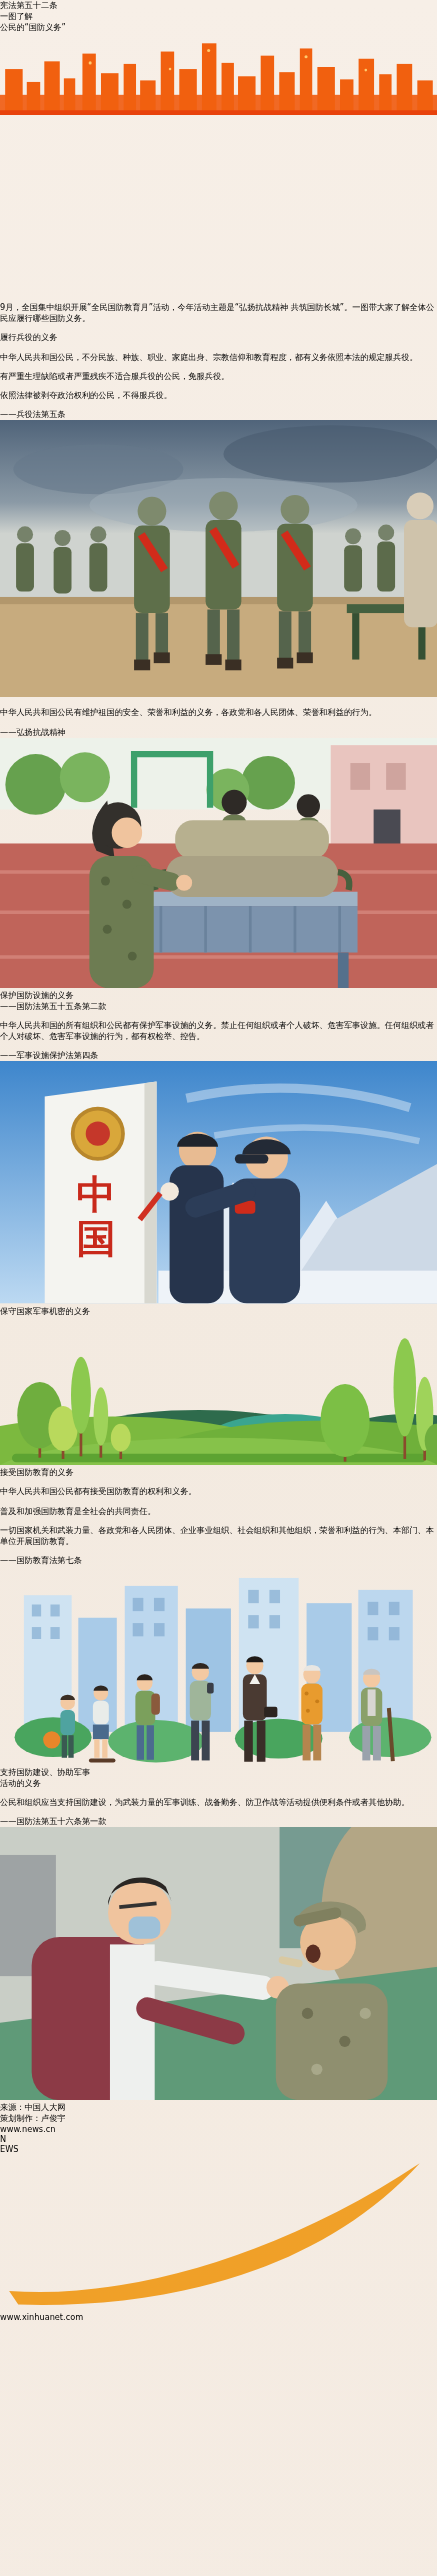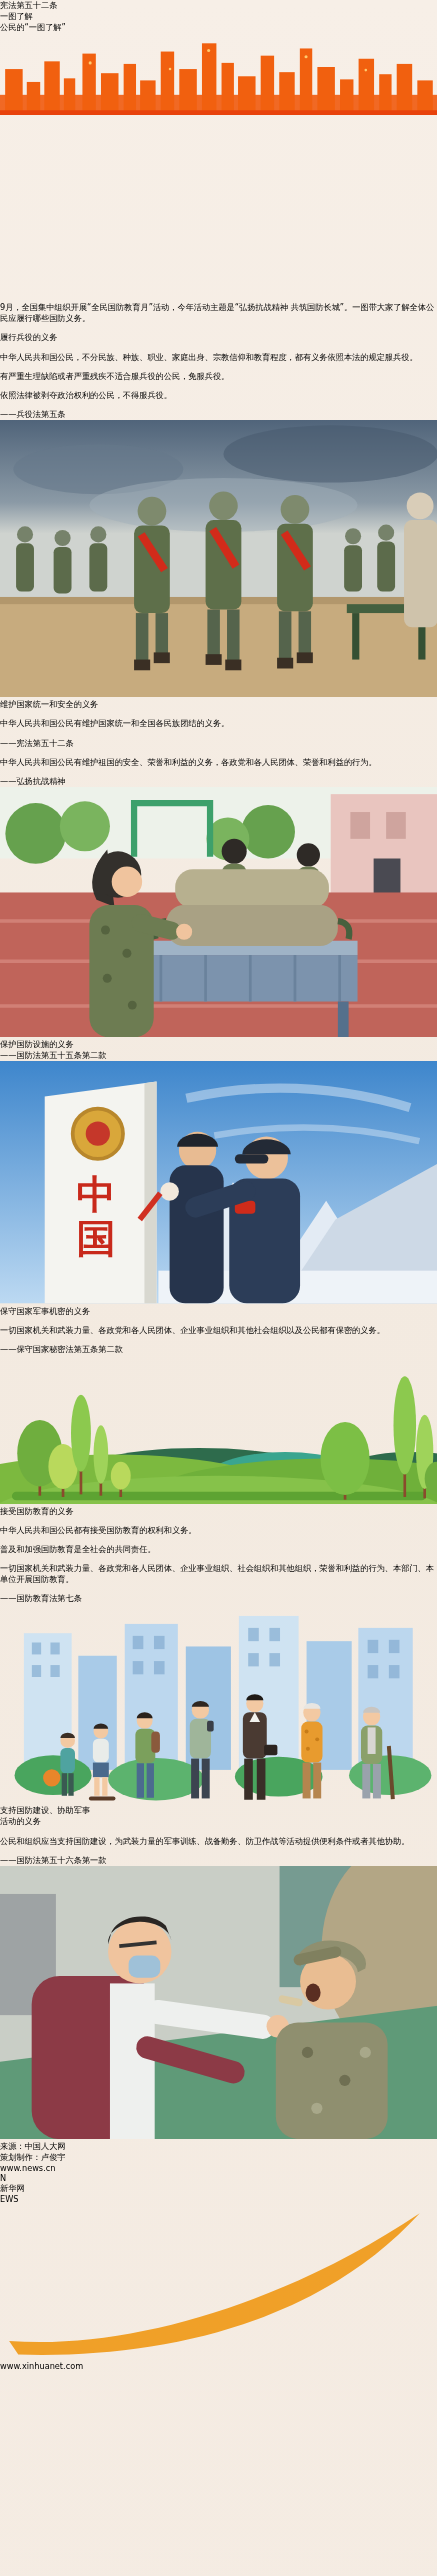--- a/index.html
+++ b/index.html
@@ -139,21 +139,21 @@
 
     <div class="top-banner">
       <i class="banner-bar"></i>
       <div class="banner-box">
         <span>宪法第五十二条</span>
       </div>
       <div class="banner-tail"><i></i><i></i></div>
     </div>
 
     <div class="hero-t1">一图了解</div>
-    <div class="hero-t2">公民的“一图了解”</div>
+    <div class="hero-t2">公民的“国防义务”</div>
 
     <svg class="skyline" viewBox="0 0 850 160" preserveAspectRatio="none">
       <rect x="0" y="120" width="850" height="40" fill="#ef5a0e" opacity=".9"></rect>
       <g fill="#f1600f">
         <rect x="10" y="70" width="34" height="90"></rect>
           <rect x="52" y="95" width="26" height="65"></rect>
         <rect x="86" y="55" width="30" height="105"></rect>
           <rect x="124" y="88" width="22" height="72"></rect>
         <rect x="160" y="40" width="26" height="120"></rect>
           <rect x="196" y="78" width="34" height="82"></rect>
@@ -277,34 +277,22 @@
             <rect x="468" y="216" width="8" height="52" fill="#355033"></rect>
           <g>
               <circle cx="470" cy="96" r="15" fill="#d9cdb8"></circle>
               <rect x="452" y="112" width="38" height="120" rx="9" fill="#cfc3ab"></rect>
             </g>
         </svg>
       </div>
     </div>
   </div>
 
-  <div class="ribbon rb-s1">
-    <i class="tail tail-l"></i>
-    <i class="tail tail-r"></i>
-    <i class="sl sl-l1"></i>
-    <i class="sl sl-r1"></i>
-    <i class="sl sl-r2"></i>
-    <div class="band"><span>维护国家统一和安全的义务</span></div>
-  </div>
   <div class="card card-s1">
     <div class="card-body">
-      <div class="block">
-        <p class="para">中华人民共和国公民有维护国家统一和全国各民族团结的义务。</p>
-        <div class="cite">——宪法第五十二条</div>
-      </div>
       <div class="block">
         <p class="para">中华人民共和国公民有维护祖国的安全、荣誉和利益的义务，各政党和各人民团体、荣誉和利益的行为。</p>
         <div class="cite">——弘扬抗战精神</div>
       </div>
       <div class="divider"></div>
       <div class="photo ph-quilt">
         <svg viewBox="0 0 490 280" preserveAspectRatio="xMidYMid slice">
           <rect width="490" height="80" fill="#edf2ea"></rect>
           <circle cx="40" cy="52" r="34" fill="#66a14e"></circle>
             <circle cx="95" cy="44" r="28" fill="#7ab45e"></circle>
@@ -355,20 +343,24 @@
     <i class="sl sl-l1"></i>
     <i class="sl sl-r1"></i>
     <i class="sl sl-r2"></i>
     <div class="band"><span>保护国防设施的义务</span></div>
   </div>
   <div class="card card-s2">
     <div class="card-body">
       <div class="block">
         <div class="cite">——国防法第五十五条第二款</div>
       </div>
+      <div class="block">
+        <p class="para">中华人民共和国的所有组织和公民都有保护军事设施的义务。禁止任何组织或者个人破坏、危害军事设施。任何组织或者个人对破坏、危害军事设施的行为，都有权检举、控告。</p>
+        <div class="cite">——军事设施保护法第四条</div>
+      </div>
       <div class="divider"></div>
       <div class="photo ph-border">
         <svg viewBox="0 0 470 260" preserveAspectRatio="xMidYMid slice">
           <defs>
             <linearGradient id="g3sky" x1="0" y1="0" x2="0" y2="1">
               <stop offset="0" stop-color="#3e86cc"></stop>
                 <stop offset="1" stop-color="#bcd9f2"></stop>
             </linearGradient>
           </defs>
           <rect width="470" height="260" fill="url(#g3sky)"></rect>
@@ -406,24 +398,20 @@
   <div class="ribbon rb-s3">
     <i class="tail tail-l"></i>
     <i class="tail tail-r"></i>
     <i class="sl sl-l1"></i>
     <i class="sl sl-r1"></i>
     <i class="sl sl-r2"></i>
     <div class="band"><span>保守国家军事机密的义务</span></div>
   </div>
   <div class="card card-s3">
     <div class="card-body">
-      <div class="block">
-        <p class="para">一切国家机关和武装力量、各政党和各人民团体、企业事业组织和其他社会组织以及公民都有保密的义务。</p>
-        <div class="cite">——保守国家秘密法第五条第二款</div>
-      </div>
       <div class="divider"></div>
       <div class="illu il-trees">
         <svg viewBox="0 0 660 224" preserveAspectRatio="xMidYMid meet">
           <ellipse cx="300" cy="196" rx="215" ry="56" fill="#2e6b4c"></ellipse>
           <ellipse cx="620" cy="198" rx="135" ry="52" fill="#2e6b4c"></ellipse>
           <ellipse cx="430" cy="192" rx="125" ry="46" fill="#3aa58f"></ellipse>
           <ellipse cx="170" cy="212" rx="265" ry="62" fill="#7cb93f"></ellipse>
           <ellipse cx="500" cy="222" rx="290" ry="66" fill="#6fb03a"></ellipse>
           <ellipse cx="330" cy="240" rx="345" ry="58" fill="#86c24a"></ellipse>
           <rect x="18" y="206" width="624" height="13" rx="6.5" fill="#5da332"></rect>
@@ -619,21 +607,20 @@
 
   <div class="footer">
     <div class="v-notch"></div>
     <div class="credit c1">来源：中国人大网</div>
     <div class="credit c2">策划制作：卢俊宇</div>
     <div class="xinhua">
       <div class="xh-top">www.news.cn</div>
       <div class="xh-main">
         <div class="xh-n">N</div>
         <div class="xh-col">
-          <div class="xh-cn">新华网</div>
           <div class="xh-ews">EWS</div>
         </div>
         <svg class="xh-swoosh" viewBox="0 0 96 34">
           <path d="M2 30 C28 32 62 22 92 2 C70 26 36 34 4 33 Z" fill="#f0a028"></path>
         </svg>
       </div>
       <div class="xh-bottom">www.xinhuanet.com</div>
     </div>
   </div>
 

